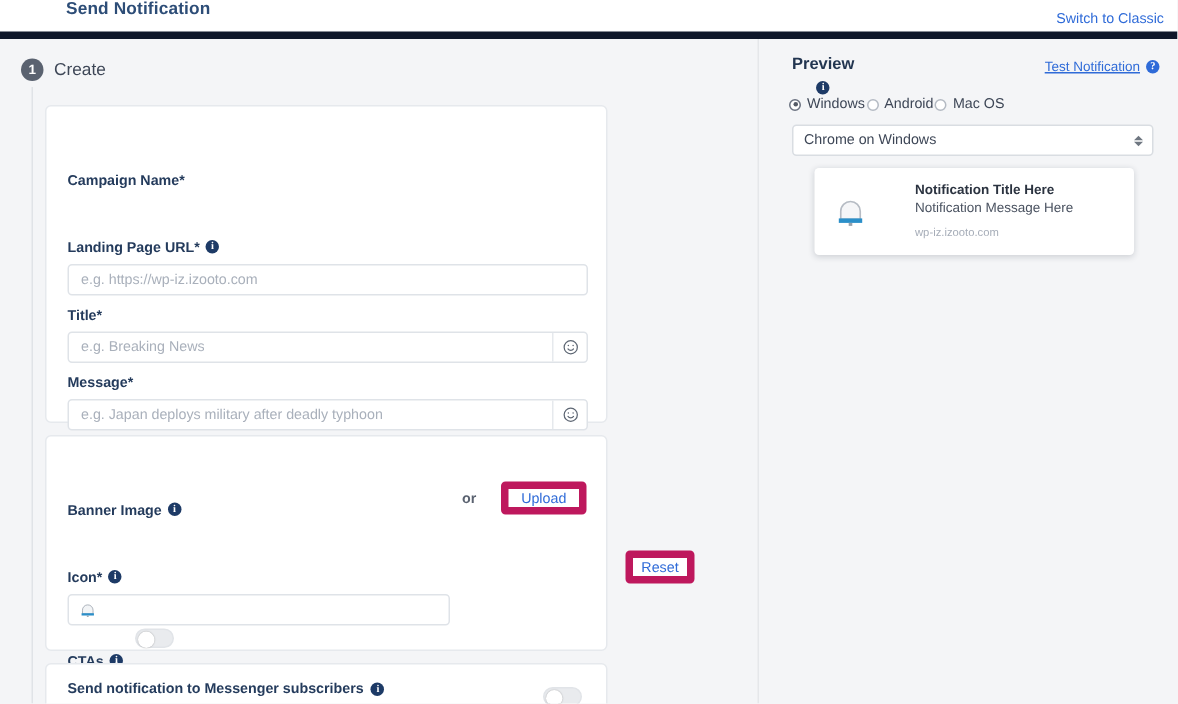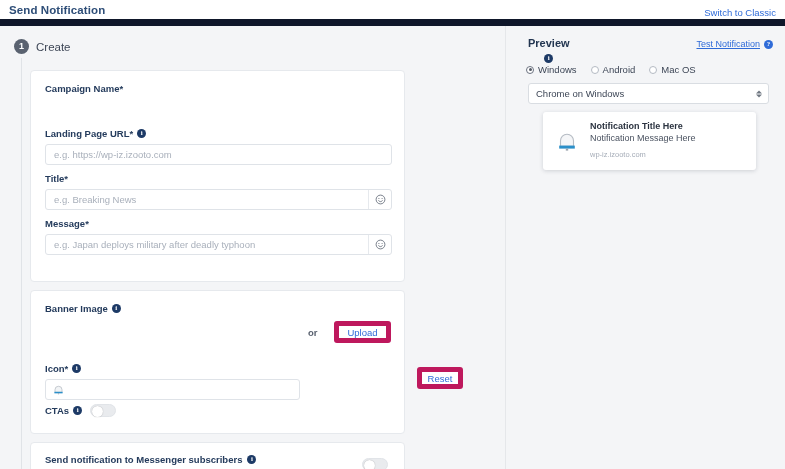--- a/index.html
+++ b/index.html
@@ -8,22 +8,22 @@
     font-family: "Liberation Sans", sans-serif;
     background: #f4f5f7;
     overflow: hidden;
     color: #2b3a4a;
   }
   .page { position: relative; width: 785px; height: 469px; }
 
   
   .topbar {
     position: absolute; left: 0; top: 0; width: 785px; height: 26px;
-    background: #ffffff; border-bottom: 7px solid #0f172a;
-    display: flex; align-items: center;
+    background: #ffffff; border-bottom: 5px solid #0f172a;
+    display: flex; align-items: flex-start; padding-left: 35px;
   }
   .topbar-title {
     margin-left: 9px; font-size: 11.5px; font-weight: 600; color: #2d4d77;
     letter-spacing: .1px;
   }
   .topbar-link {
     position: absolute; right: 9px; top: 7px;
     font-size: 9.5px; color: #2f6bd8; cursor: pointer;
   }
 
@@ -60,21 +60,21 @@
     border: 1px solid #e6e9ed;
     border-radius: 4px;
   }
   #card-create   { top: 44px;  width: 375px; height: 212px; }
   #card-media    { top: 264px; width: 375px; height: 144px; }
   #card-messenger{ top: 416px; width: 375px; height: 53px;  }
 
   .fld { position: absolute; left: 14px; }
   .fld-label {
     font-size: 9.5px; font-weight: 700; color: #243b5c;
-    display: flex; align-items: center; gap: 4px; white-space: nowrap;
+    display: flex; align-items: flex-start; gap: 4px; white-space: nowrap; margin-top: 32px;
   }
 
   .info-icon {
     display: inline-block; width: 9px; height: 9px; border-radius: 50%;
     background: #1d3a66; color: #fff; font-size: 7px; line-height: 9px;
     text-align: center; font-weight: 700; font-family: "Liberation Serif", serif;
     cursor: pointer; flex: none;
   }
 
   .inp {
@@ -148,21 +148,21 @@
     display: flex; align-items: center; gap: 4px; cursor: pointer;
   }
   .q-icon {
     display: inline-block; width: 9px; height: 9px; border-radius: 50%;
     background: #2f6bd8; color: #fff; font-size: 7px; line-height: 9px;
     text-align: center; font-weight: 700; font-family: "Liberation Serif", serif;
   }
 
   .radio-row {
     position: absolute; left: 20px; top: 38px;
-    display: flex; align-items: center; gap: 14px;
+    display: flex; align-items: center; gap: 1px;
   }
   .radio-item {
     display: flex; align-items: center; gap: 4px;
     font-size: 9.5px; color: #3d4656; cursor: pointer;
   }
   .radio-dot {
     width: 8px; height: 8px; border-radius: 50%;
     border: 1px solid #b4bac3; background: #fff; flex: none;
     position: relative;
   }
@@ -189,21 +189,21 @@
   .notif-card {
     position: absolute; left: 37px; top: 86px; width: 213px; height: 58px;
     background: #ffffff; border-radius: 3px;
     box-shadow: 0 1px 4px rgba(20,30,50,.17);
     display: flex; align-items: flex-start;
   }
   .notif-icon-wrap {
     width: 47px; height: 100%; display: flex; align-items: center; justify-content: center;
     flex: none;
   }
-  .notif-body { padding-top: 9px; }
+  .notif-body { padding-top: 9px; margin-left: 20px; }
   .notif-title { font-size: 9px; font-weight: 700; color: #2b3340; }
   .notif-msg   { font-size: 9px; color: #4a5260; margin-top: 2px; }
   .notif-url   { font-size: 7.5px; color: #a6adb8; margin-top: 7px; }
 </style>
 </head>
 <body>
 
 <div class="page">
 
   <div class="topbar">
@@ -280,21 +280,21 @@
 
         <div class="fld" style="top:12px; width:232px;">
           <div class="fld-label">
             <span>Banner Image</span>
             <span class="info-icon">i</span>
           </div>
         </div>
         <div class="or-text" style="left:277px; top:36px;">or</div>
         <div class="sm-btn" style="left:303px; top:30px; width:57px;">Upload</div>
 
-        <div class="fld" style="top:72px; width:255px;">
+        <div class="fld" style="top:57px; width:255px;">
           <div class="fld-label">
             <span>Icon*</span>
             <span class="info-icon">i</span>
           </div>
           <div class="inp">
             <svg class="icon-thumb" viewBox="0 0 24 24">
               <path d="M5.5 17V12.5a6.5 6.5 0 0 1 13 0V17z" fill="#f2f4f6" stroke="#aab1ba" stroke-width="1.2"></path>
               <rect x="4.4" y="16.3" width="15.2" height="2.8" fill="#2b8fc9"></rect>
               <rect x="10.9" y="19.1" width="2.2" height="1.7" fill="#9aa2ac"></rect>
             </svg>

